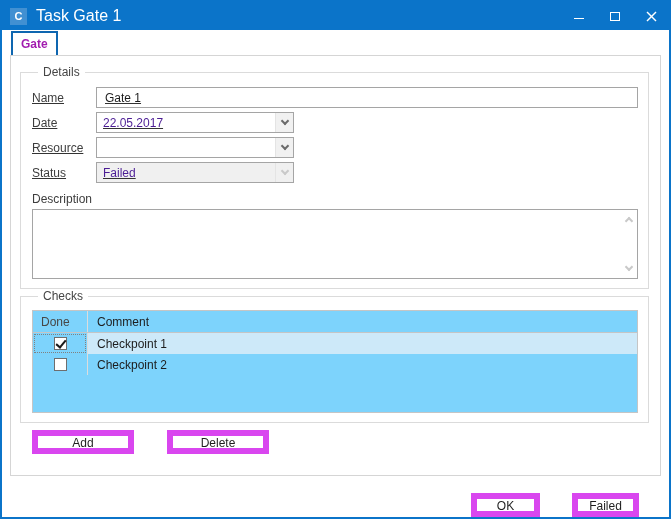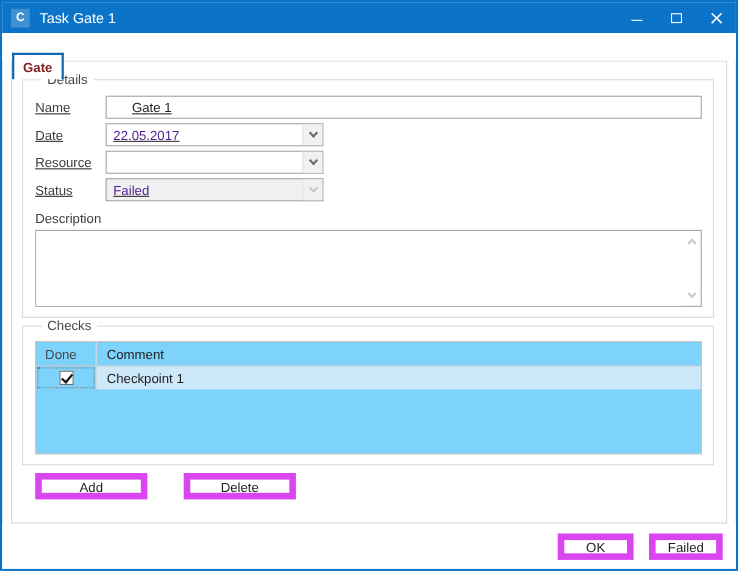--- a/index.html
+++ b/index.html
@@ -20,34 +20,34 @@
     background:#0B74C9;
     display:flex; align-items:center;
     padding-left:8px;
   }
   .app-icon {
     width:17px; height:17px; margin-right:9px;
     background:#4190D2; color:#fff;
     font-size:11px; font-weight:700;
     display:flex; align-items:center; justify-content:center;
   }
-  .title-text { color:#fff; font-size:13px; }
+  .title-text { color:#fff; font-size:16px; }
   .win-controls { margin-left:auto; display:flex; height:100%; }
   .win-btn { width:36px; height:100%; display:flex; align-items:center; justify-content:center; }
   .min-glyph { width:10px; height:1px; background:#fff; margin-top:5px; }
   .max-glyph { width:10px; height:9px; border:1px solid #fff; }
 
   
   .tabstrip { height:25px; flex:0 0 auto; padding-left:9px; position:relative; z-index:2; background:#fff; }
   .tab {
     display:inline-flex; align-items:center;
     height:24px; padding:0 8px;
     border:2px solid #0E66B0; border-bottom:none;
-    background:#fff; color:#7f1d1d; font-weight:700;
-    position:relative; top:18px;
+    background:#fff; color:#a21caf; font-weight:700;
+    position:relative; top:1px;
   }
 
   
   .page {
     flex:0 0 auto; height:421px;
     margin:0 8px;
     border:1px solid #D5D5D5;
     background:#fff;
     padding:9px 11px 0 9px;
     position:relative; z-index:1;
@@ -55,21 +55,21 @@
 
   fieldset.group { border:1px solid #DBDBDB; margin:0; padding:4px 10px 9px 11px; }
   fieldset.group legend { color:#454545; padding:0 5px; margin-left:6px; font-size:12px; }
 
   .frow { display:flex; align-items:center; margin-top:4px;text-decoration:underline; }
   .flabel { width:64px; flex:0 0 auto; color:#3D3D3D; }
 
   .text-input {
     flex:1; height:21px;
     border:1px solid #A5A5A5;
-    padding:0 23px;
+    padding:0 8px;
     font:inherit; color:#1D1D1D;
     outline:none; background:#fff;
   }
 
   .combo { width:198px; height:21px; border:1px solid #A5A5A5; display:flex; background:#fff; }
   .combo .cv { flex:1; padding:3px 6px 0; color:#4c1d95; white-space:nowrap; overflow:hidden; }
   .combo .cbtn { width:18px; flex:0 0 auto; border-left:1px solid #E4E4E4; background:#F1F1F1; display:flex; align-items:center; justify-content:center; }
   .chev { width:6px; height:6px; border-right:2px solid #6B6B6B; border-bottom:2px solid #6B6B6B; transform:rotate(45deg); margin-top:-4px; }
   .combo.disabled { background:#F0F0F0; }
   .combo.disabled .cbtn { background:#F0F0F0; }
@@ -101,21 +101,21 @@
     width:4px; height:8px;
     border-right:2px solid #1A1A1A; border-bottom:2px solid #1A1A1A;
     transform:rotate(40deg);
   }
 
   .btn { border:6px solid #d946ef; background:#fff; font:inherit; color:#1F1F1F; height:24px; padding:0; }
   .row-actions { display:flex; gap:33px; margin:7px 0 0 12px; }
   .btn.add, .btn.delete { width:102px; }
 
   
-  .footer { flex:1 1 auto; display:flex; align-items:center; justify-content:flex-end; gap:14px; padding-right:12px; background:#fff; }
+  .footer { flex:1 1 auto; display:flex; align-items:flex-end; justify-content:flex-end; gap:32px; padding-right:30px; background:#fff; }
   .btn.ok { width:69px; }
   .btn.cancel { width:67px; }
 </style>
 </head>
 <body>
 
 <div class="window">
 
   <div class="titlebar">
     <span class="app-icon">C</span>
@@ -199,20 +199,26 @@
           <div class="cell-comment">Comment</div>
         </div>
 
         <div class="grow selected">
           <div class="cell-done">
             <span class="checkbox checked"></span>
           </div>
           <div class="cell-comment">Checkpoint 1</div>
         </div>
 
+        <div class="grow">
+          <div class="cell-done">
+            <span class="checkbox"></span>
+          </div>
+          <div class="cell-comment">Checkpoint 2</div>
+        </div>
       </div>
     </fieldset>
 
     <div class="row-actions">
       <button class="btn add">Add</button>
       <button class="btn delete">Delete</button>
     </div>
 
   </div>
 

